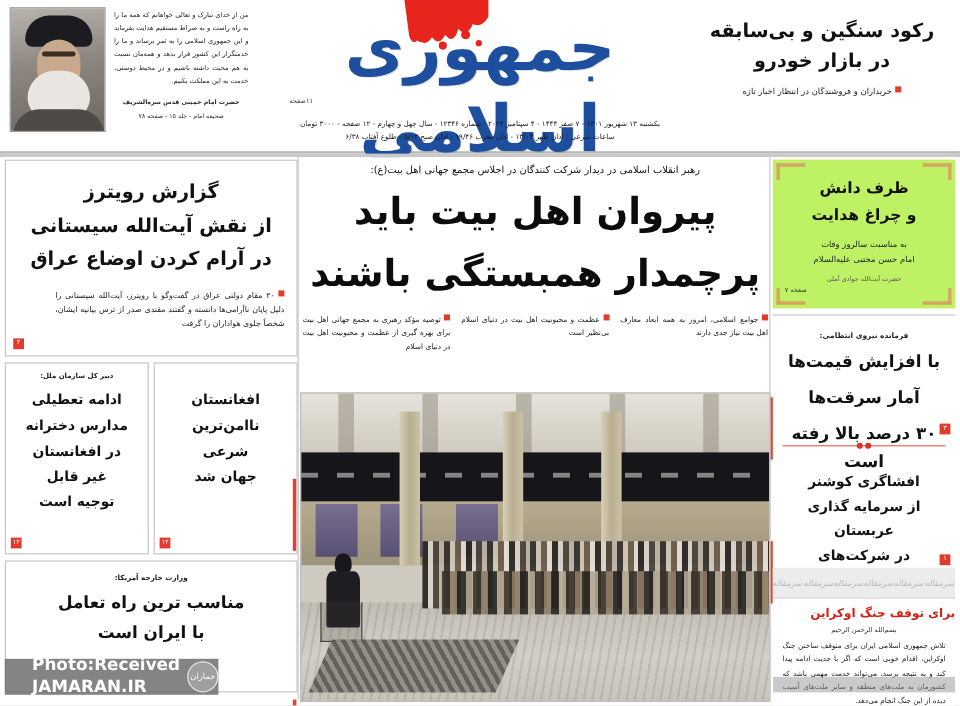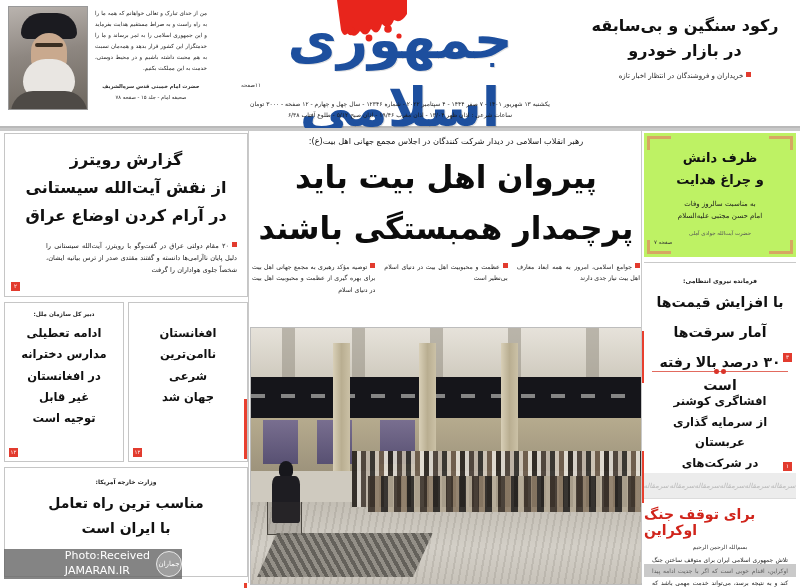--- a/index.html
+++ b/index.html
@@ -175,21 +175,21 @@
     width: 178px; height: 30px; background: rgba(105,105,105,.82);
     display: flex; align-items: center; gap: 6px; padding-left: 4px;
     z-index: 40;
   }
   .wm-logo {
     width: 26px; height: 26px; border-radius: 50%;
     border: 1.5px solid #e8e8e8; background: rgba(255,255,255,.22);
     display: flex; align-items: center; justify-content: center;
     font-size: 7px; color: #fff;
   }
-  .wm-text { color: #fff; font-size: 11px; line-height: 1.35; direction: ltr; text-align: left; }
+  .wm-text { color: #fff; font-size: 14px; line-height: 1.35; direction: ltr; text-align: left; font-weight: bold; }
 
   
   .col-center {
     position: absolute; left: 250px; top: 2px; width: 392px; height: 452px;
   }
   .lead-kicker {
     font-size: 8.2px; color: #111; text-align: center; line-height: 1.6;
     padding: 2px 4px 0;
   }
   .lead-head {
@@ -322,21 +322,21 @@
   .edit-tape {
     height: 26px; background: #ececec;
     display: flex; align-items: center; justify-content: space-around;
     border-bottom: 1px solid #dcdcdc;
     overflow: hidden;
   }
   .edit-tape span {
     font-size: 7px; color: #b8b8b8; transform: skewX(-12deg); white-space: nowrap;
   }
   .edit-box .etitle {
-    margin-top: 7px; font-size: 14px; font-weight: bold; color: #d0241b; text-align: left;
+    margin-top: 7px; font-size: 10px; font-weight: bold; color: #d0241b; text-align: right;
   }
   .edit-box .bism { margin-top: 6px; font-size: 5.6px; color: #333; text-align: center; }
   .edit-box .etext {
     margin-top: 4px; padding: 0 8px; font-size: 6px; line-height: 1.9;
     color: #1c1c1c; text-align: justify;
   }
   .edit-strip {
     position: absolute; left: 0; right: 0; bottom: 16px; height: 13px;
     background: rgba(150,150,150,.5);
   }

